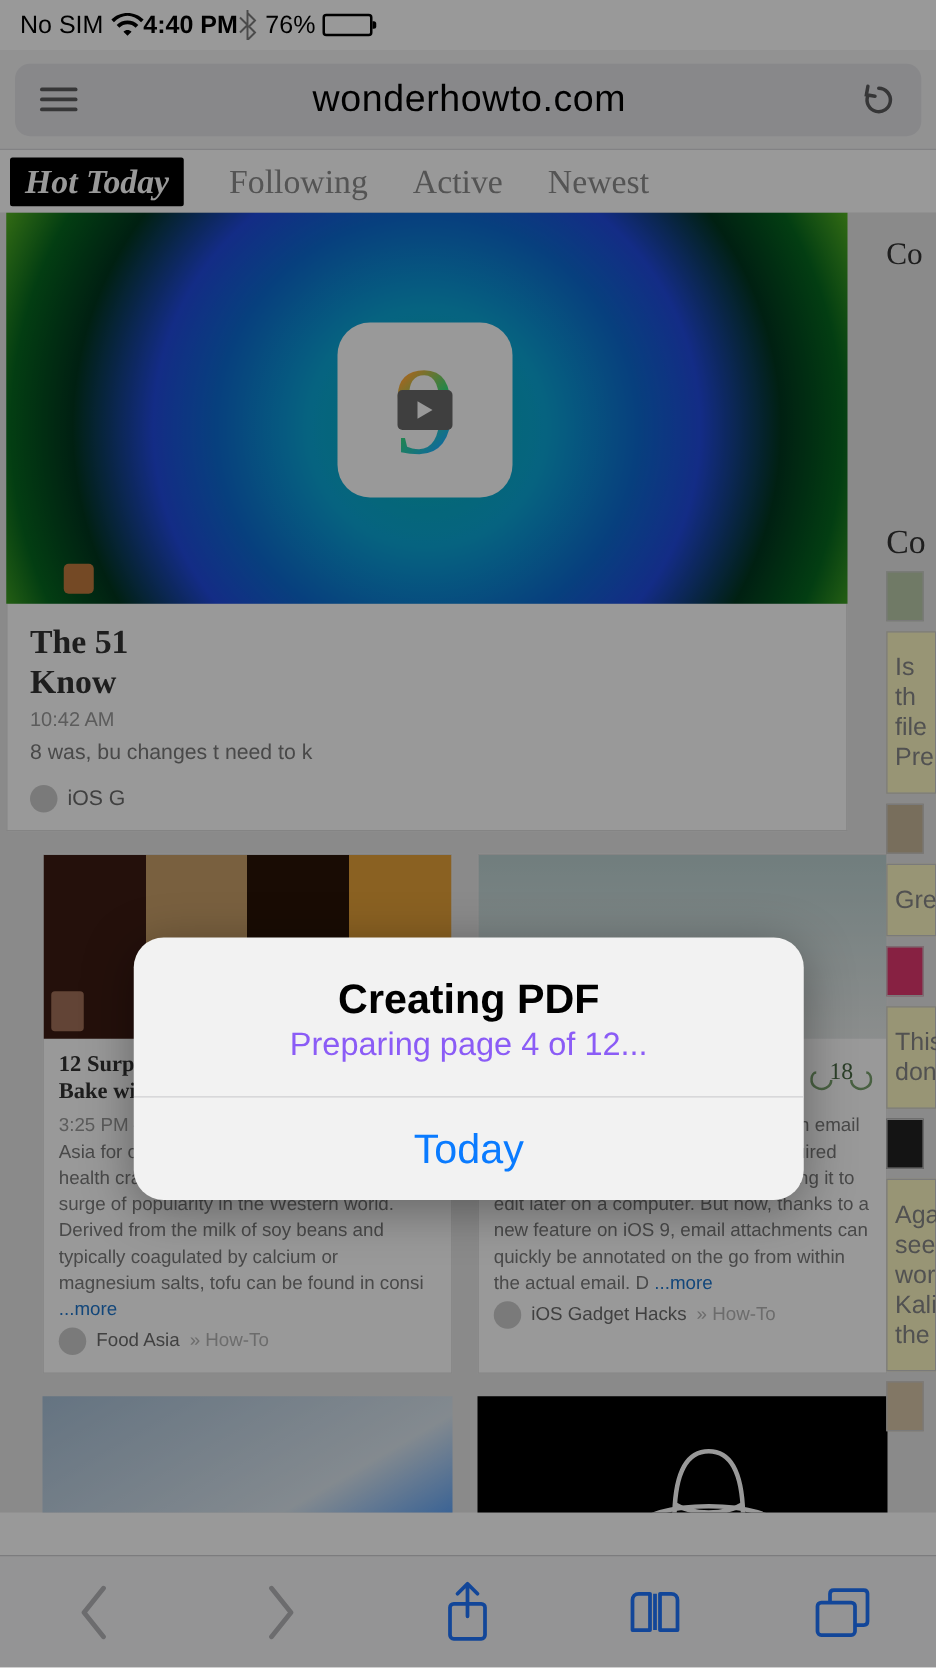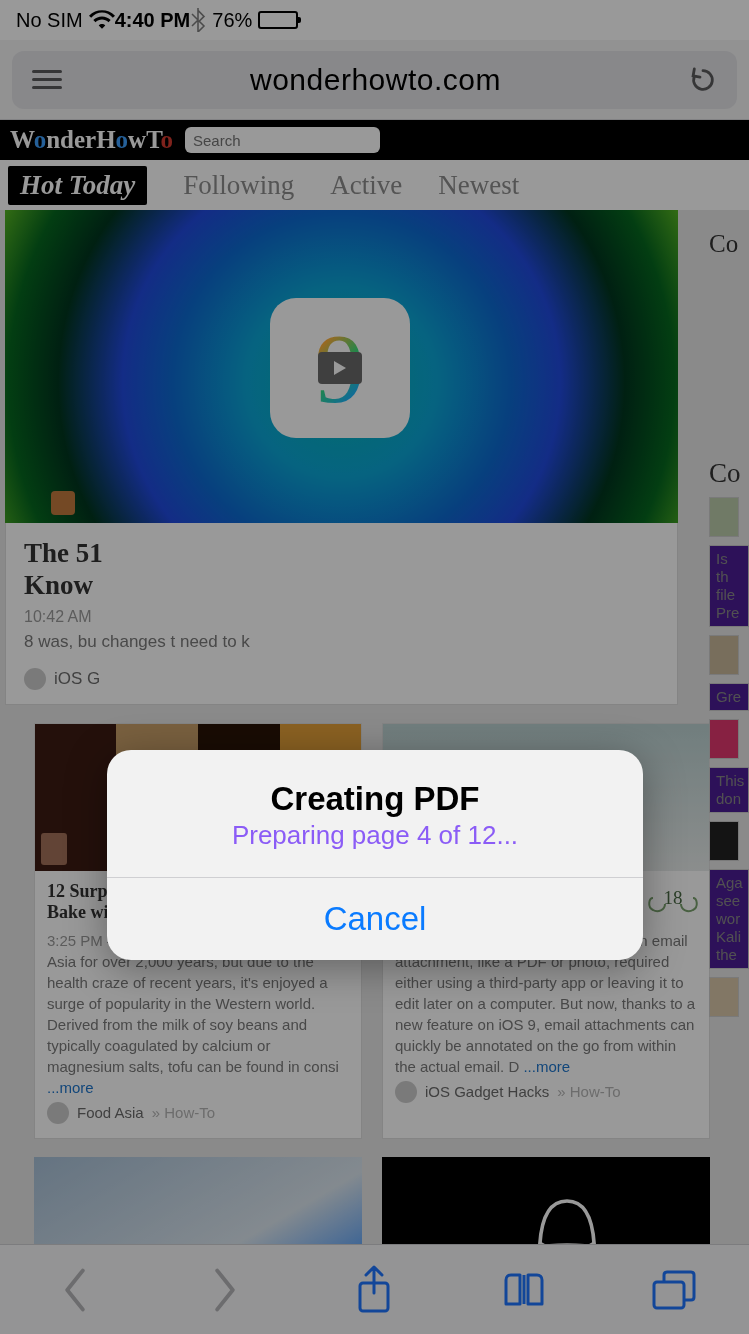--- a/index.html
+++ b/index.html
@@ -75,21 +75,21 @@
 .row2{display:flex;gap:20px;margin:18px 0 0 34px}
 .row2 .t{width:328px;height:150px}
 .t.a{background:linear-gradient(150deg,#a8c1d8 0%,#dbe6ef 60%,#0d78ff 100%)}
 .t.b{background:#000;position:relative}
 .hat{position:absolute;left:120px;top:22px;width:130px;height:110px}
 
 
 .side{position:absolute;right:0;top:20px;width:40px;font-size:19px;color:#888}
 .side .hdr{font-family:Georgia,serif;font-size:25px;color:#333}
 .side .sq{width:30px;height:40px;background:#bca;border:1px solid #ccc;margin:8px 0}
-.side .txt{border:1px solid #ccc;padding:4px 6px;font-size:15px;color:#888;line-height:1.2;margin-bottom:8px;background:#4c1d95}
+.side .txt{border:1px solid #ccc;padding:16px 6px;font-size:20px;color:#888;line-height:1.2;margin-bottom:8px;background:#fef9c3}
 
 
 .toolbar{position:absolute;bottom:0;left:0;right:0;height:90px;background:#f7f7f8;border-top:1px solid #cfcfd2;display:flex;align-items:center;justify-content:space-around}
 .tbtn{color:#1f76ff;width:60px;height:60px;display:flex;align-items:center;justify-content:center}
 .tbtn.disabled{color:#b4b4b8}
 
 
 .alert{position:absolute;z-index:60;left:107px;top:750px;width:536px;background:#f2f2f2;border-radius:24px;overflow:hidden;box-shadow:0 8px 40px rgba(0,0,0,.35)}
 .alert .sec{padding:30px 20px 26px;text-align:center}
 .alert h1{font-size:33px;font-weight:600;color:#000;margin-bottom:2px}
@@ -130,30 +130,20 @@
       <svg width="28" height="28" viewBox="0 0 24 24">
           <path d="M12 4a8 8 0 1 1-7.5 5.2" fill="none" stroke="#5a5a5c" stroke-width="2.4" stroke-linecap="round"></path>
           <path d="M4 3v6h6" fill="none" stroke="#5a5a5c" stroke-width="2.4" stroke-linecap="round" transform="rotate(10 7 6)"></path>
         </svg>
     </span>
   </div>
 </div>
 
 <div style="position:absolute;top:120px;left:0;right:0;bottom:90px;overflow:hidden">
 
-  <div class="sitebar">
-    <span class="logo">W<span class="o1">o</span>nderH<span class="o1">o</span>wT<span class="o2">o</span></span>
-    <span class="searchwrap">
-      <input placeholder="Search" style="">
-      <svg width="14" height="14" viewBox="0 0 16 16">
-          <circle cx="6.5" cy="6.5" r="5" fill="none" stroke="#333" stroke-width="2"></circle>
-          <path d="M11 11l4 4" stroke="#333" stroke-width="2"></path>
-        </svg>
-    </span>
-  </div>
 
   <div class="tabs">
     <span class="tab active">Hot Today</span>
     <span class="tab">Following</span>
     <span class="tab">Active</span>
     <span class="tab">Newest</span>
   </div>
 
   <div class="content" style="position:relative;top:0;bottom:auto;height:1040px">
     <div class="hero">
@@ -276,14 +266,14 @@
     </span>
 </div>
 
 <div class="dim"></div>
 
 <div class="alert">
   <div class="sec">
     <h1>Creating PDF</h1>
     <p>Preparing page 4 of 12...</p>
   </div>
-  <div class="btn">Cancel</div>
+  <div class="btn">Today</div>
 </div>
 
 </body></html>

